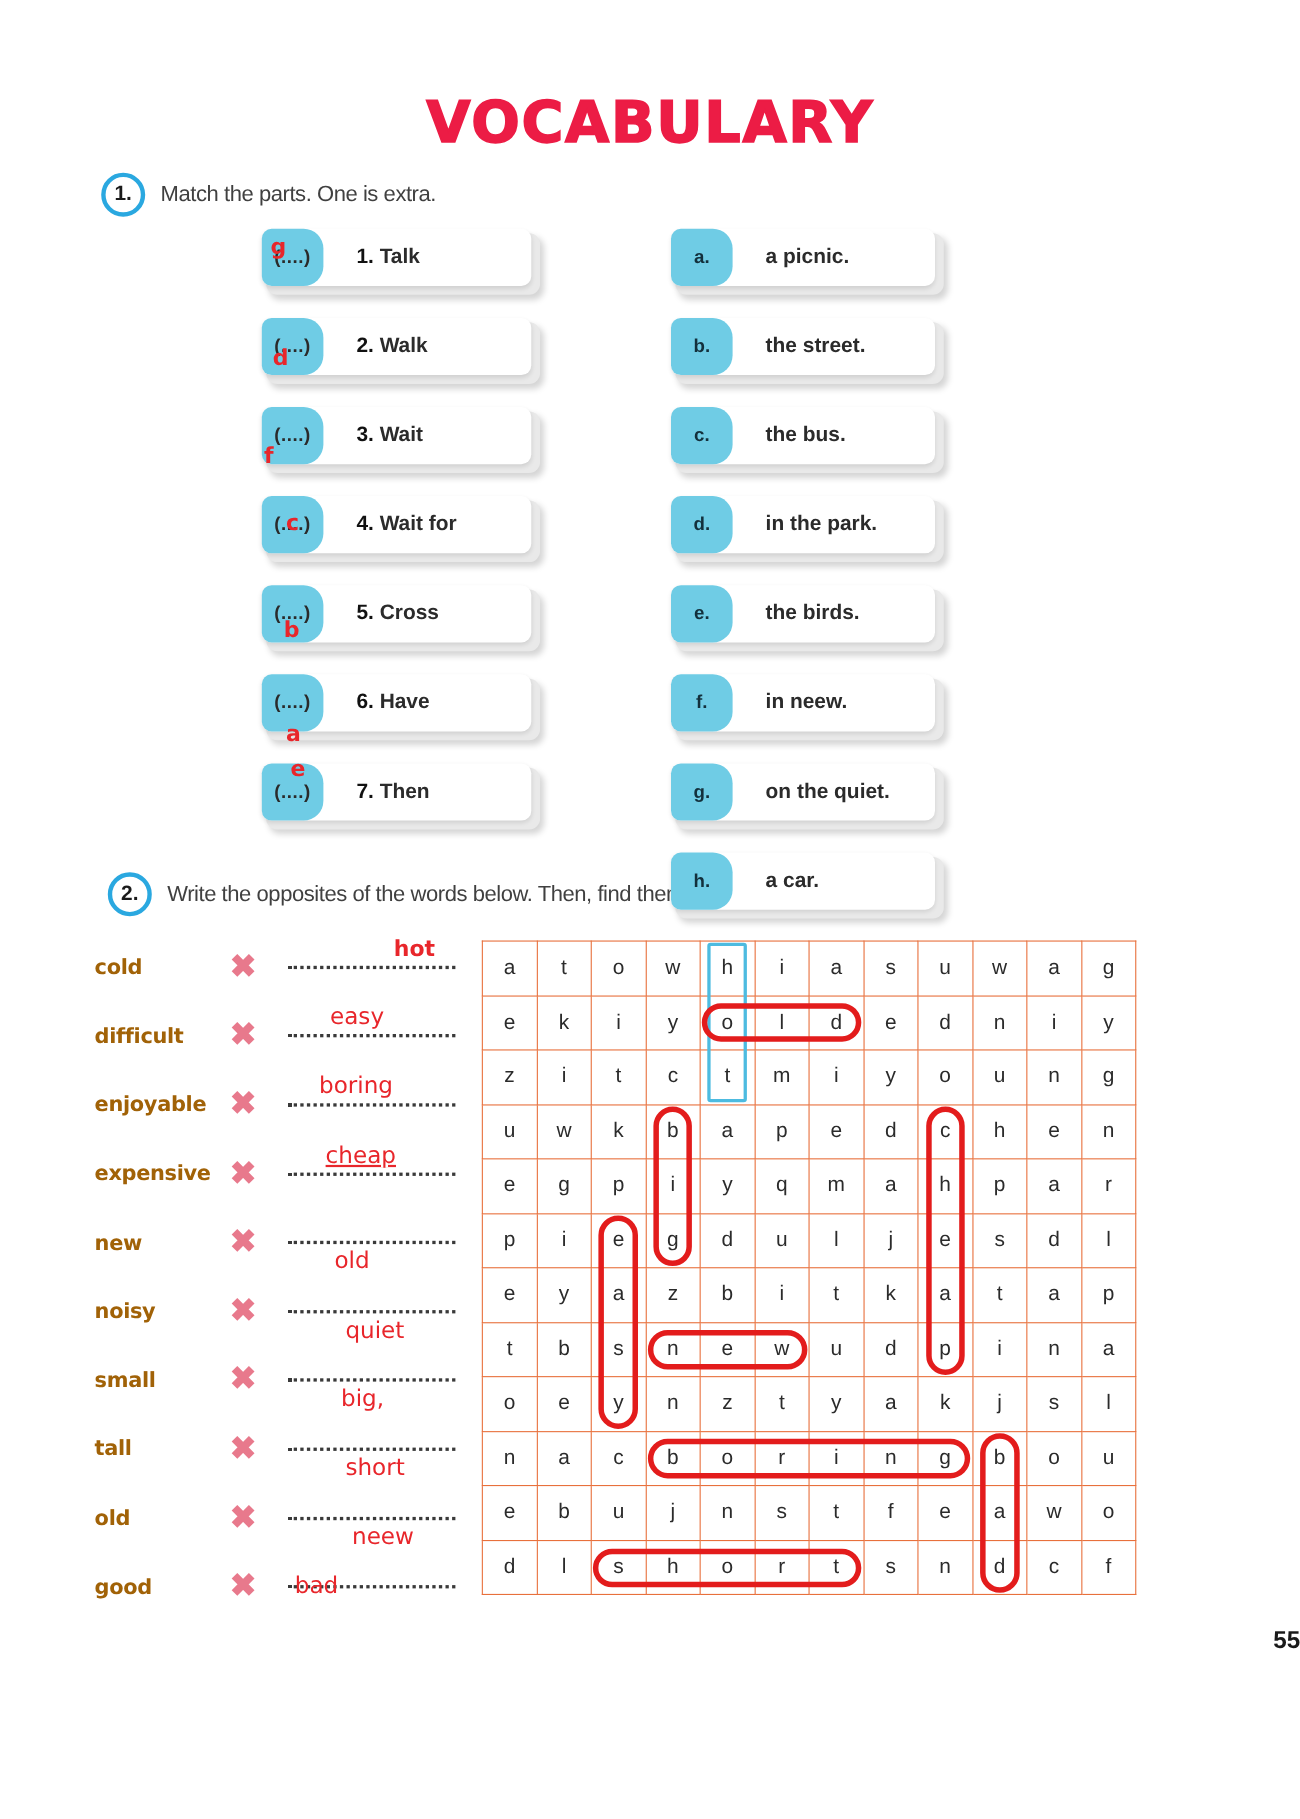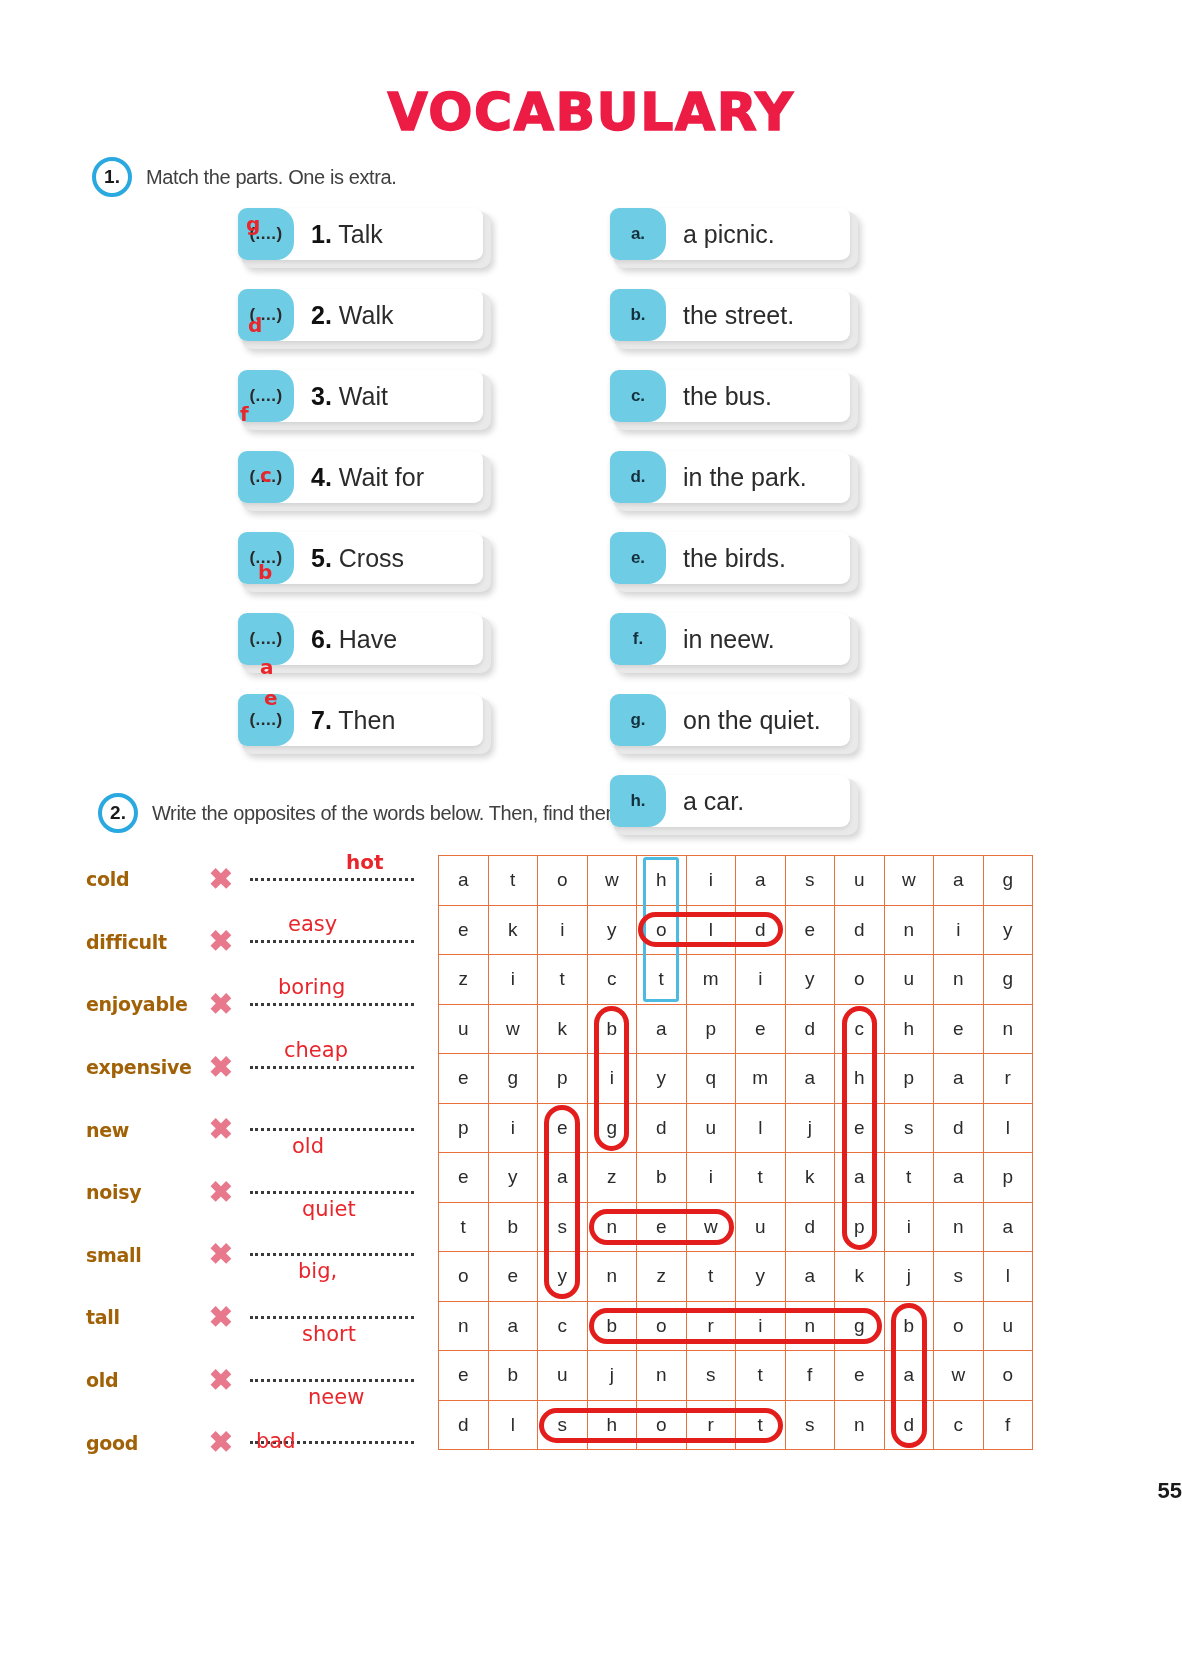--- a/index.html
+++ b/index.html
@@ -76,22 +76,22 @@
     width: 56px; height: 100%;
     background: #6fcce5;
     border-radius: 9px 18px 18px 9px;
     display:flex; align-items:center; justify-content:center;
     color:#13303c; font-weight:bold; font-size:17px;
     position: relative;
     flex: 0 0 auto;
   }
   .card .tab.paren { color:#2a2a2a; font-size:17px; letter-spacing:0.5px; }
   .card .label {
-    padding-left: 17px;
-    font-size: 25px; color:#2b2b2b;
+    padding-left: 30px;
+    font-size: 19px; color:#2b2b2b;font-weight:bold;
   }
   .card .label b { color:#111; }
 
   
   .hw {
     position:absolute;
     color:#e8262b;
     font-family:"DejaVu Sans", sans-serif;
     font-size: 20px;
     line-height: 1;
@@ -116,21 +116,21 @@
   .xmark {
     width: 34px; text-align:center;
     color:#e8798c; font-size: 29px; font-weight:bold;
     font-family:"Liberation Sans", sans-serif;
     line-height:1;
   }
   .dotline {
     flex:1;
     border-bottom: 3px dotted #3a3a3a;
     height: 1px;
-    margin-left: 12px;
+    margin-left: 24px;
     margin-right: 2px;
     position: relative;
   }
   .ans {
     position:absolute;
     color:#e8262b;
     font-family:"DejaVu Sans", sans-serif;
     font-size: 21px;
     white-space: nowrap;
   }
@@ -338,21 +338,21 @@
       <div class="opp-word">enjoyable</div>
       <div class="xmark">✖</div>
       <div class="dotline">
         <span class="ans above" style="left: 28px;">boring</span>
       </div>
     </div>
     <div class="opp-row">
       <div class="opp-word">expensive</div>
       <div class="xmark">✖</div>
       <div class="dotline">
-        <span class="ans above" style="left: 34px;">cheap</span>
+        <span class="ans above" style="left: 34px; text-decoration: underline;">cheap</span>
       </div>
     </div>
     <div class="opp-row">
       <div class="opp-word">new</div>
       <div class="xmark">✖</div>
       <div class="dotline">
         <span class="ans below" style="left: 42px;">old</span>
       </div>
     </div>
     <div class="opp-row">

